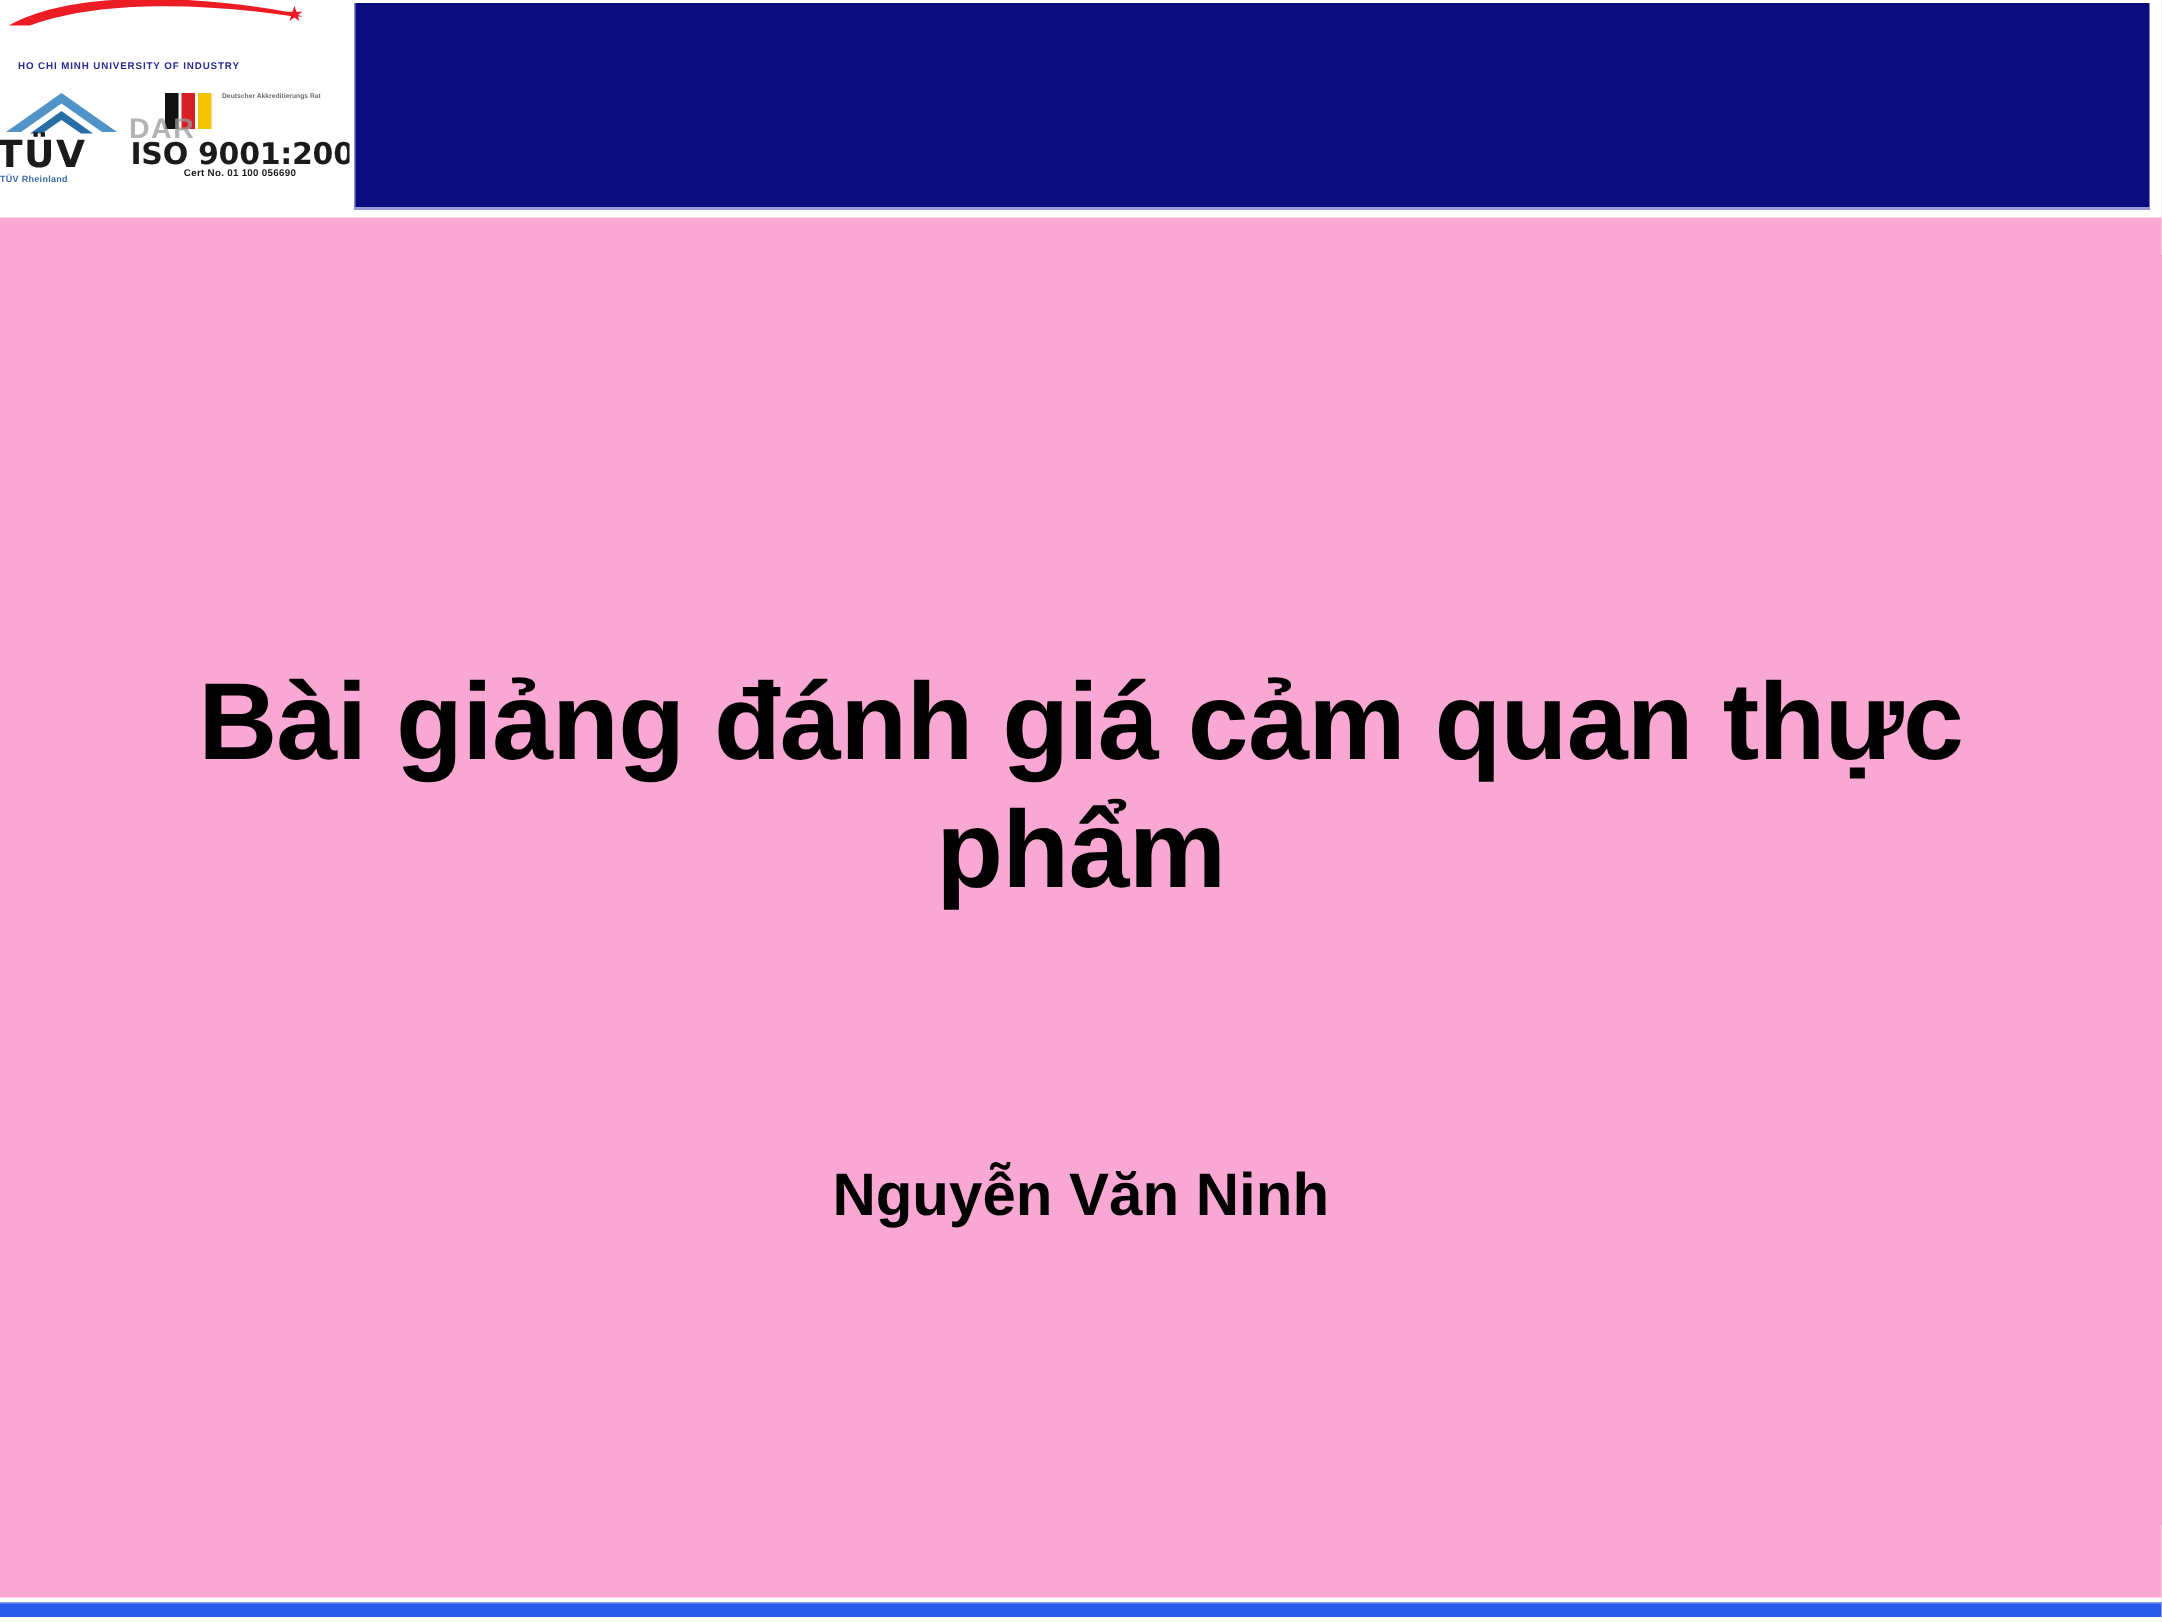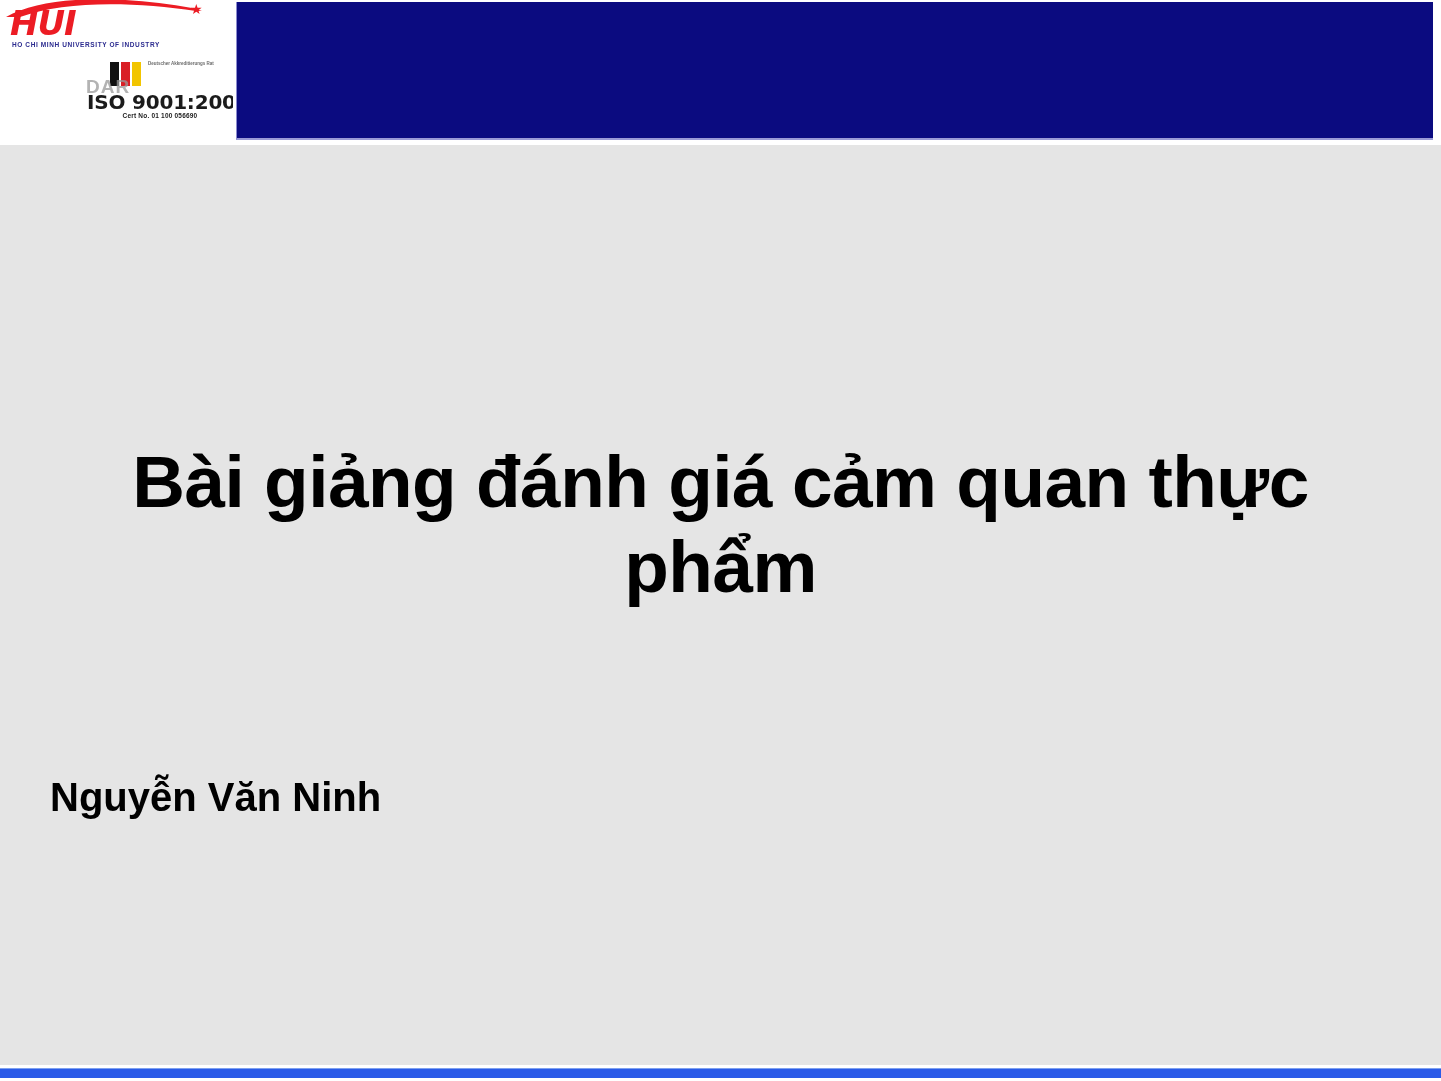--- a/index.html
+++ b/index.html
@@ -187,21 +187,21 @@
     letter-spacing: 0.2px;
     white-space: nowrap;
   }
 
   
   #slide-body {
     position: absolute;
     left: 0; top: 145px;
     width: 1441px;
     height: 920px;
-    background: #e5e5e5;
+    background: #f9a8d4;
   }
 
   #title-block {
     position: absolute;
     left: 50px;
     top: 295px;
     width: 1341px;
     text-align: center;
   }
   #slide-title {
@@ -212,20 +212,21 @@
     color: #000000;
     font-family: "Liberation Sans", "DejaVu Sans", sans-serif;
     letter-spacing: -0.5px;
   }
 
   #author-block {
     position: absolute;
     left: 50px;
     top: 630px;
     width: 1341px;
+    text-align: center;
   }
   #slide-author {
     margin: 0;
     font-size: 40px;
     font-weight: bold;
     color: #000000;
     font-family: "Liberation Sans", "DejaVu Sans", sans-serif;
   }
 
   
@@ -246,25 +247,34 @@
 <div id="header-band">
 
   <div id="logo-box">
 
     <div id="hui-logo">
       <div id="hui-swoosh">
         <svg width="196" height="18" viewBox="0 0 196 18" xmlns="http://www.w3.org/2000/svg">
           <path d="M0 17 C40 -6 120 -4 186 8 L196 11 L190 11 C130 2 60 0 14 17 Z" fill="#ec1c24"></path>
         </svg>
       </div>
-      <div id="hui-wordmark">HUI</div>
       <div id="hui-star">★</div>
       <div id="hui-subtitle">HO CHI MINH UNIVERSITY OF INDUSTRY</div>
     </div>
 
+    <div id="tuv-logo">
+      <div id="tuv-roof">
+        <svg width="78" height="32" viewBox="0 0 78 32" xmlns="http://www.w3.org/2000/svg">
+          <path d="M39 2 L76 28 L66 28 L39 9 L12 28 L2 28 Z" fill="#4f93c8"></path>
+          <path d="M39 14 L60 29 L52 29 L39 20 L26 29 L18 29 Z" fill="#2a6ea8"></path>
+        </svg>
+      </div>
+      <div id="tuv-word">TÜV</div>
+      <div id="tuv-rheinland">TÜV Rheinland</div>
+    </div>
 
     <div id="iso-mark">
       <div id="dar-mark">
         <div id="dar-flag">
           <span class="fbar f1"></span>
           <span class="fbar f2"></span>
           <span class="fbar f3"></span>
         </div>
         <div id="dar-text">Deutscher Akkreditierungs Rat</div>
         <div id="dar-letters">DAR</div>

